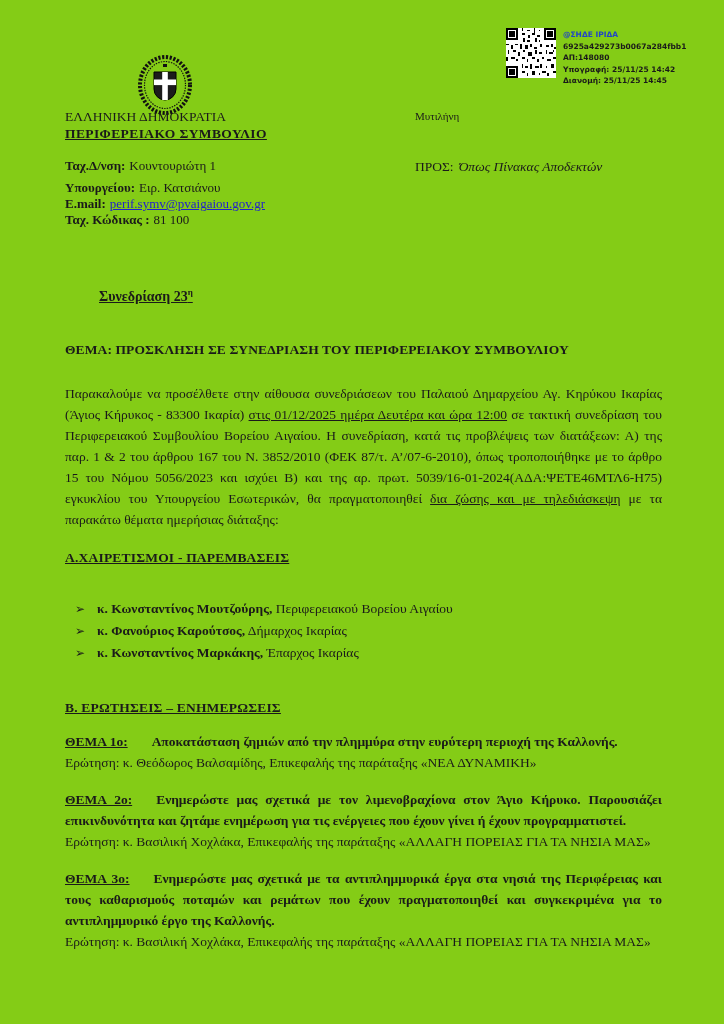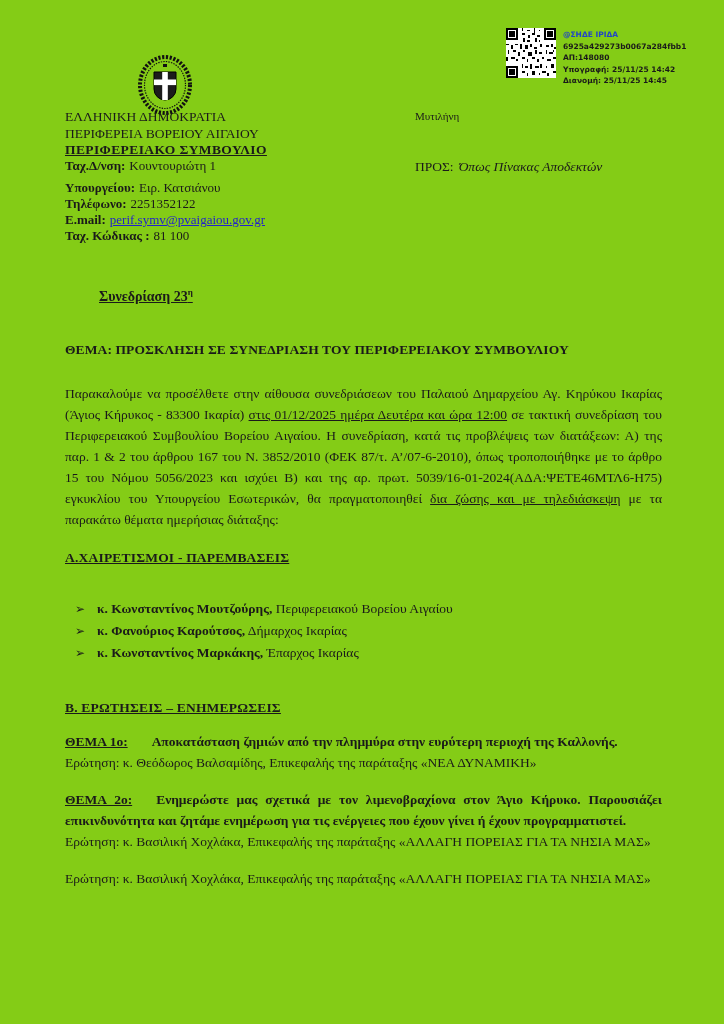--- a/index.html
+++ b/index.html
@@ -139,39 +139,35 @@
     <ellipse cx="45" cy="31" rx="25" ry="28" fill="none" stroke="#111" stroke-width="4" stroke-dasharray="2.2,1.6"></ellipse>
     <ellipse cx="45" cy="31" rx="20.5" ry="23.5" fill="none" stroke="#111" stroke-width="1.2" stroke-dasharray="1.4,1.2"></ellipse>
     <path d="M34 18 h22 v17 a11 11 0 0 1 -22 0 z" fill="#1c1c1c" stroke="#000" stroke-width="1"></path>
     <rect x="42.2" y="18" width="5.6" height="28" fill="#fff"></rect>
     <rect x="34" y="25.5" width="22" height="5.6" fill="#fff"></rect>
     <rect x="43" y="10" width="4" height="3" fill="#111"></rect>
   </svg>
 
   <div class="org-block">
     <div>ΕΛΛΗΝΙΚΗ ΔΗΜΟΚΡΑΤΙΑ</div>
-    <div>ΠΕΡΙΦΕΡΕΙΑ ΒΟΡΕΙΟΥ ΑΙΓΑΙΟΥ</div>
     <div class="org3">ΠΕΡΙΦΕΡΕΙΑΚΟ ΣΥΜΒΟΥΛΙΟ</div>
   </div>
 
   <div class="city">Μυτιλήνη</div>
 
   <div class="to-line">
     <span>ΠΡΟΣ:</span><span class="to-value">Όπως Πίνακας Αποδεκτών</span>
   </div>
 
   <div class="contact-block">
     <div class="contact-row">
       <span class="contact-label">Ταχ.Δ/νση:</span><span class="contact-value">Κουντουριώτη 1</span>
     </div>
     <div class="contact-row gap">
       <span class="contact-label">Υπουργείου:</span><span class="contact-value">Ειρ. Κατσιάνου</span>
-    </div>
-    <div class="contact-row">
-      <span class="contact-label">Τηλέφωνο:</span><span class="contact-value">2251352122</span>
     </div>
     <div class="contact-row">
       <span class="contact-label">E.mail:</span><a class="contact-value email-link">perif.symv@pvaigaiou.gov.gr</a>
     </div>
     <div class="contact-row">
       <span class="contact-label">Ταχ. Κώδικας :</span><span class="contact-value">81 100</span>
     </div>
   </div>
 
   <div class="body">
@@ -196,17 +192,18 @@
       <p class="topic-head"><span class="topic-label">ΘΕΜΑ 1ο:</span><span class="tab"></span><span>Αποκατάσταση ζημιών από την πλημμύρα στην ευρύτερη περιοχή της Καλλονής.</span></p>
       <p class="question">Ερώτηση:  κ. Θεόδωρος Βαλσαμίδης,  Επικεφαλής της παράταξης «ΝΕΑ ΔΥΝΑΜΙΚΗ»</p>
     </div>
 
     <div class="topic">
       <p class="topic-head"><span class="topic-label">ΘΕΜΑ 2ο:</span><span class="tab"></span><span>Ενημερώστε μας σχετικά με τον λιμενοβραχίονα στον Άγιο Κήρυκο. Παρουσιάζει επικινδυνότητα και ζητάμε ενημέρωση για τις ενέργειες που έχουν γίνει ή έχουν προγραμματιστεί.</span></p>
       <p class="question">Ερώτηση:  κ. Βασιλική Χοχλάκα,  Επικεφαλής της παράταξης «ΑΛΛΑΓΗ ΠΟΡΕΙΑΣ ΓΙΑ ΤΑ ΝΗΣΙΑ ΜΑΣ»</p>
     </div>
 
     <div class="topic">
+      <p class="topic-head"><span class="topic-label">ΘΕΜΑ 3ο:</span><span class="tab"></span><span>Ενημερώστε μας σχετικά με τα αντιπλημμυρικά έργα στα νησιά της Περιφέρειας και τους καθαρισμούς ποταμών και ρεμάτων που έχουν πραγματοποιηθεί και συγκεκριμένα για το αντιπλημμυρικό έργο της Καλλονής.</span></p>
       <p class="question">Ερώτηση:  κ. Βασιλική Χοχλάκα,  Επικεφαλής της παράταξης «ΑΛΛΑΓΗ ΠΟΡΕΙΑΣ ΓΙΑ ΤΑ ΝΗΣΙΑ ΜΑΣ»</p>
     </div>
 
   </div>
 </div>
 
 </body></html>

